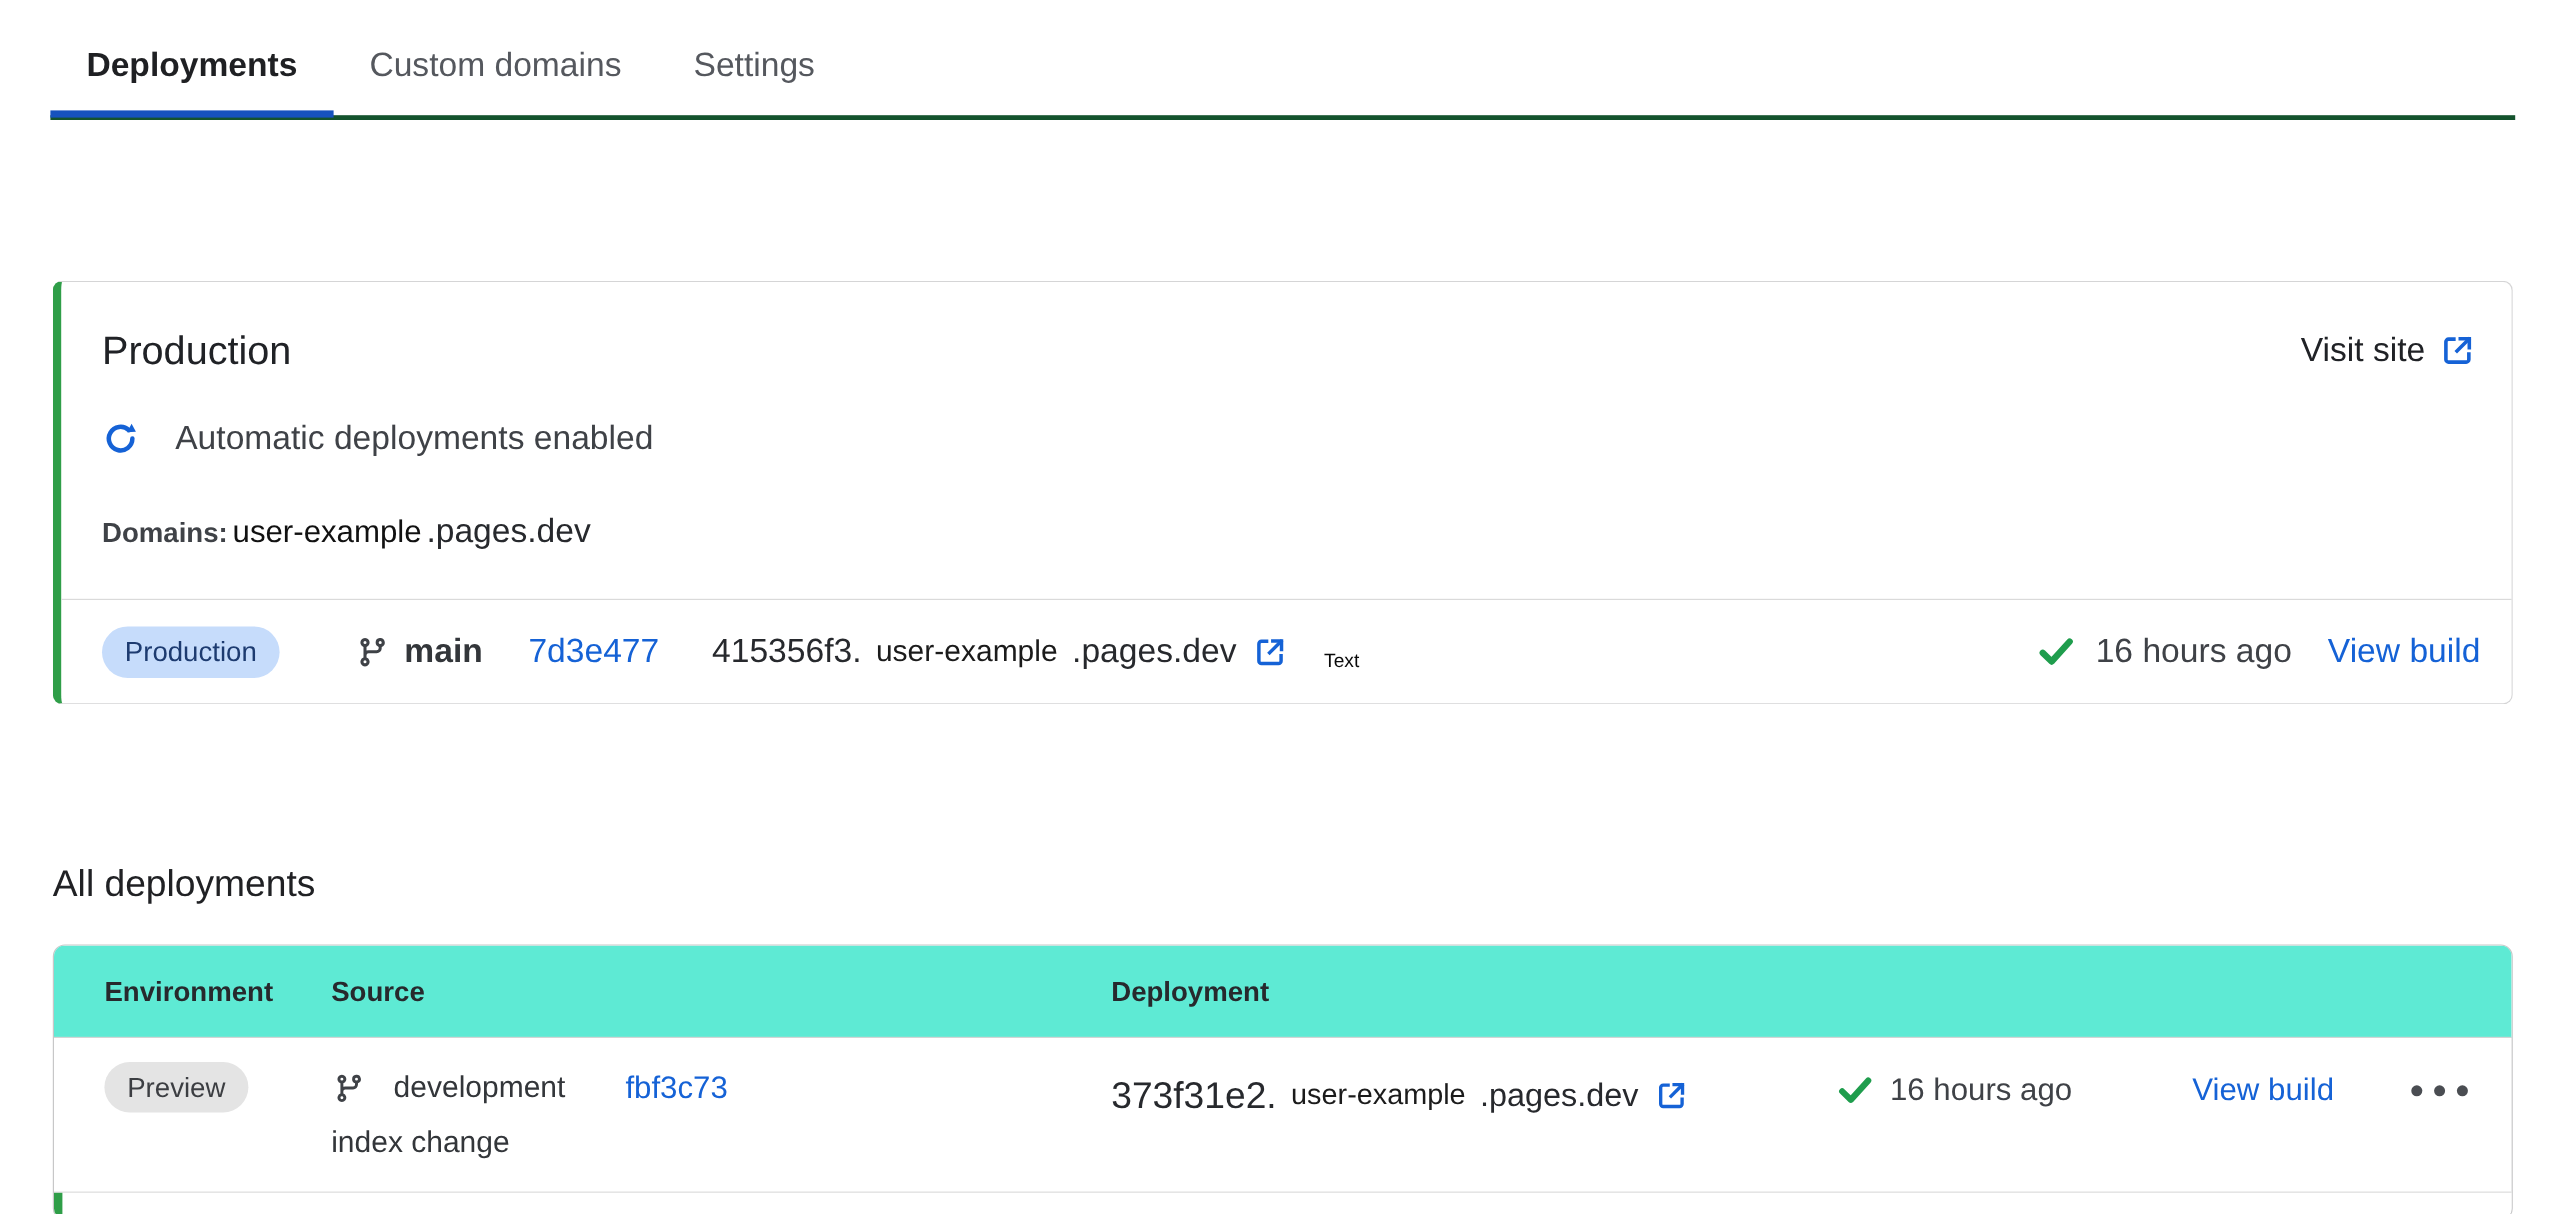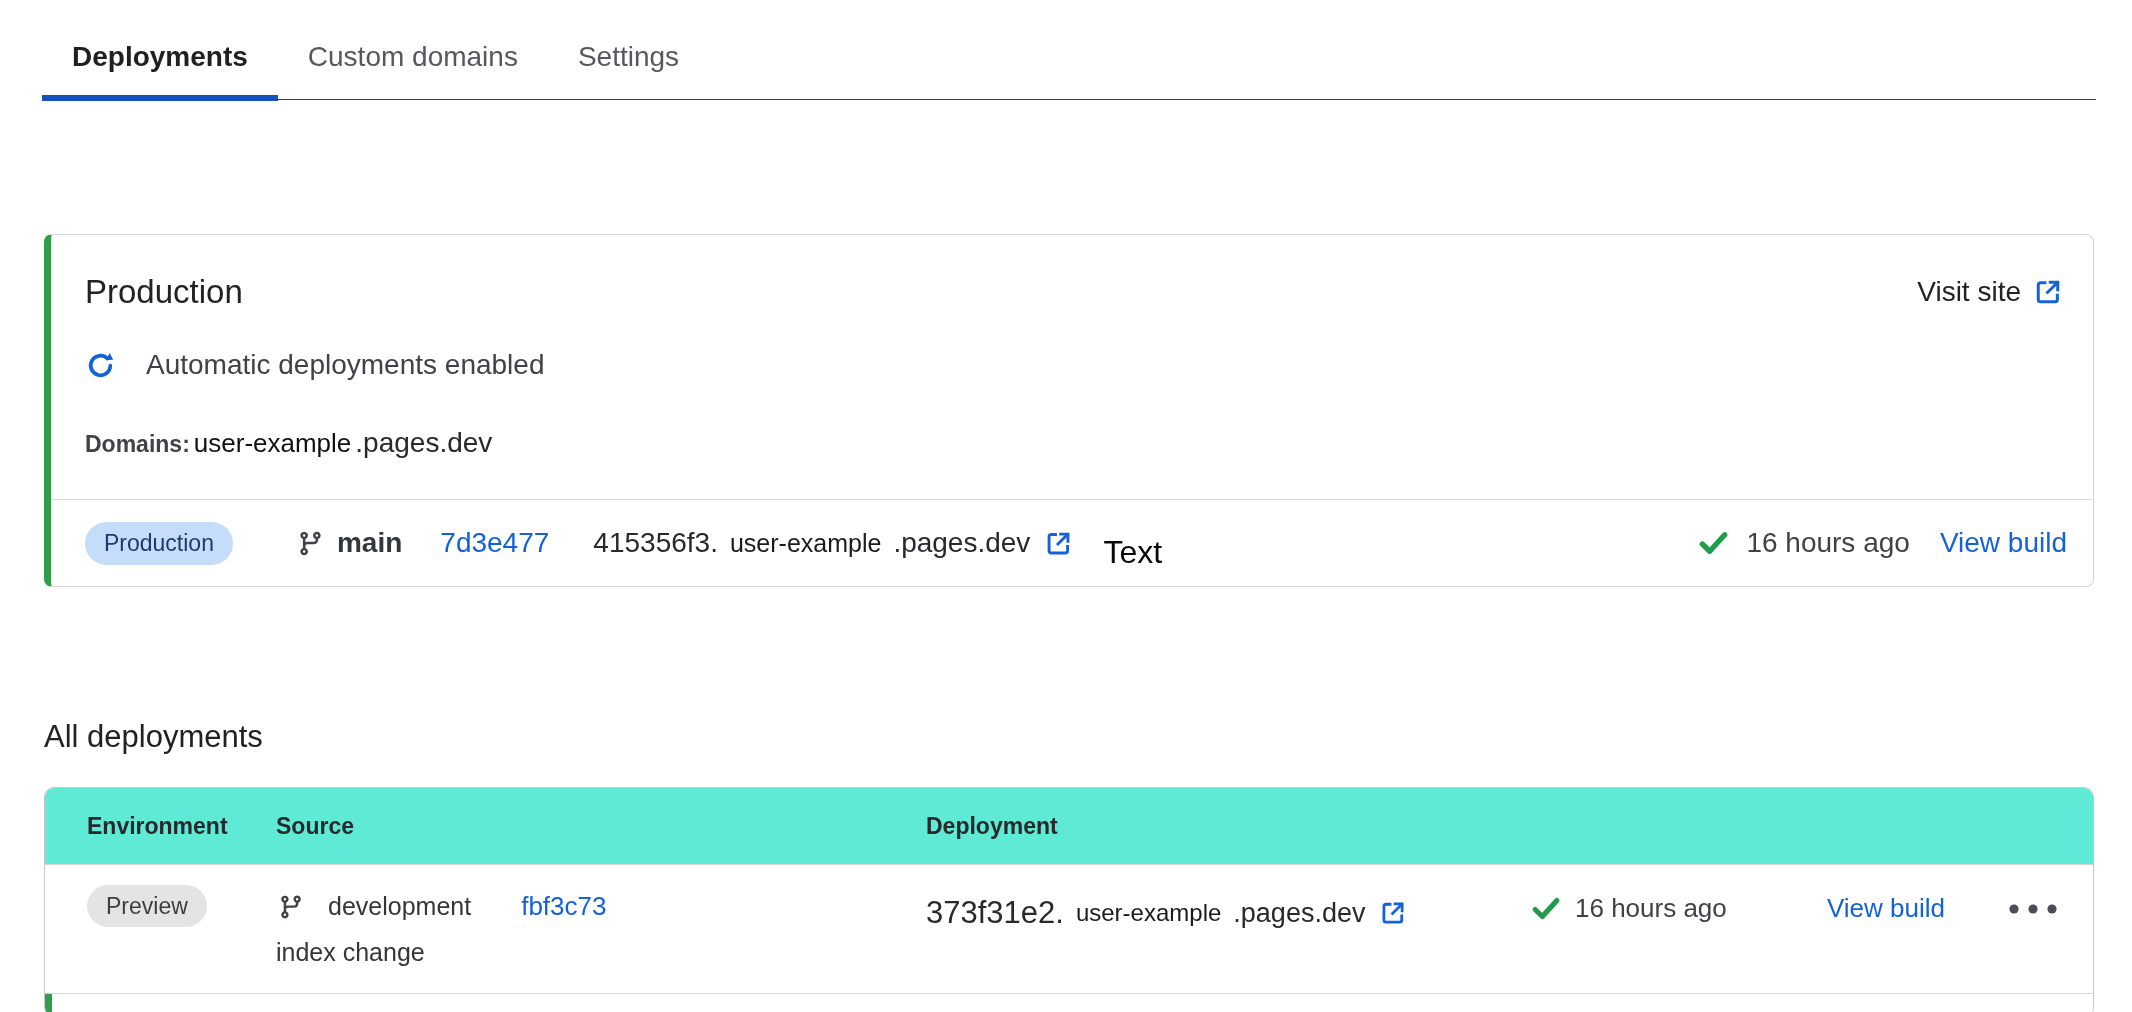--- a/index.html
+++ b/index.html
@@ -9,21 +9,21 @@
     background: #ffffff;
     font-family: "Liberation Sans", sans-serif;
     color: #27292d;
   }
 
   
   .tabbar {
     display: flex; align-items: flex-end;
     height: 100px;
     margin: 0 36px 0 42px;
-    border-bottom: 1px solid #14532d;
+    border-bottom: 4px solid #14532d;
   }
   .tab {
     padding: 0 30px 26px 30px;
     font-size: 28px; color: #55585e;
     cursor: pointer; white-space: nowrap;
   }
   .tab.active {
     color: #1f2023; font-weight: 700;
     border-bottom: 6px solid #1652be;
     margin-bottom: -2px;
@@ -79,21 +79,21 @@
   .badge.preview { background: #e4e4e4; color: #3c3e42; }
 
   .branch-group { display: flex; align-items: center; gap: 13px; margin-left: 64px; }
   .branch-name { font-size: 28px; font-weight: 700; color: #33363a; }
   .link { color: #1562d6; cursor: pointer; text-decoration: none; }
   .commit-link { font-size: 28px; margin-left: 38px; }
   .deploy-id { font-size: 28px; margin-left: 44px; color: #27292d; }
   .deploy-domain { font-size: 25px; margin-left: 12px; color: #1b1b1b; }
   .deploy-suffix { font-size: 28px; margin-left: 12px; color: #27292d; }
   .ext-icon { margin-left: 14px; color: #1562d6; cursor: pointer; display: inline-flex; }
-  .cursor-label { font-size: 32px; color: #0a0a0a; margin-left: 30px; transform: translateY(9px); }
+  .cursor-label { font-size: 16px; color: #0a0a0a; margin-left: 30px; transform: translateY(9px); }
 
   .status-group { display: flex; align-items: center; margin-left: auto; }
   .status-time { font-size: 28px; color: #3f4247; margin-left: 17px; }
   .view-build { font-size: 28px; margin-left: 30px; }
 
   
   .section-heading {
     margin: 132px 0 0 44px;
     font-size: 31px; color: #202124; font-weight: 500;
   }

